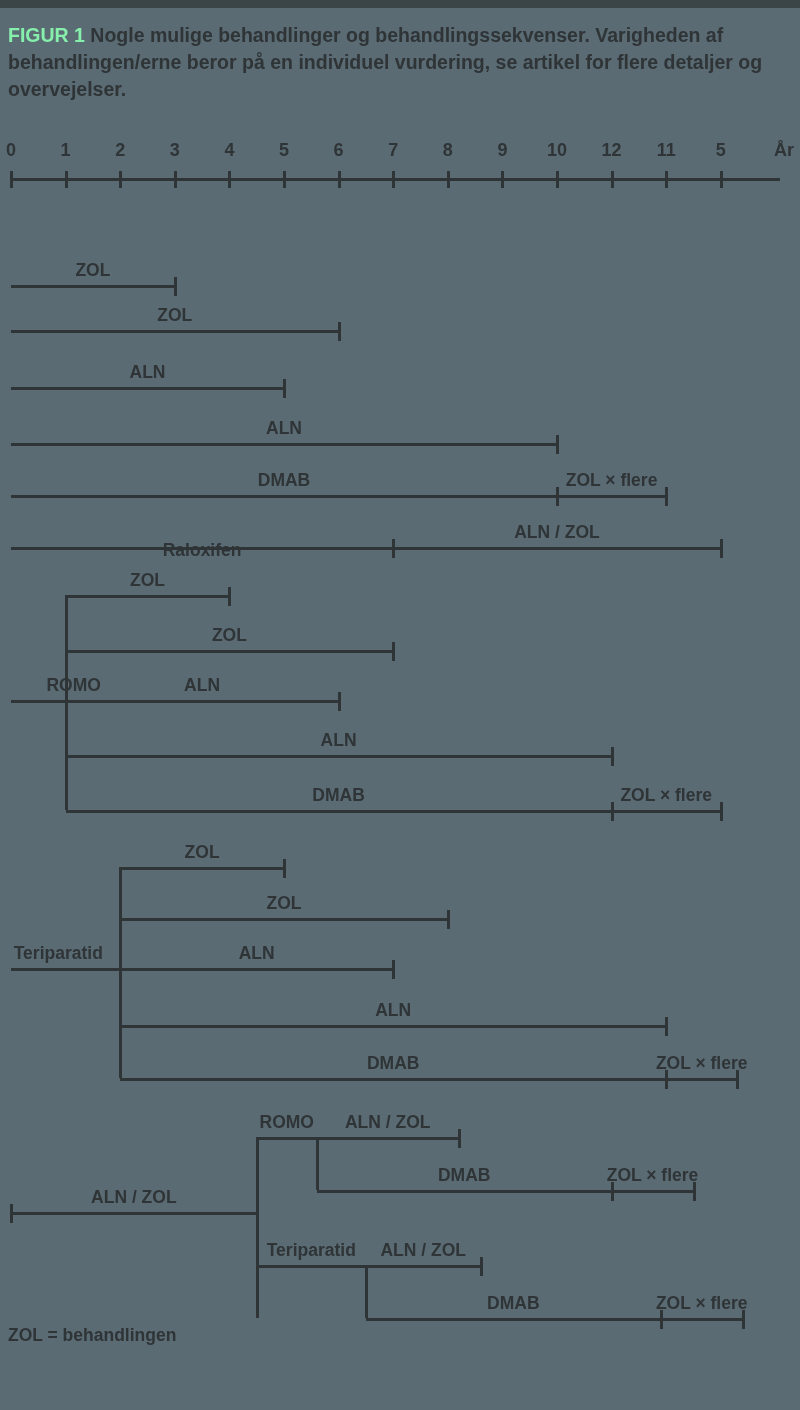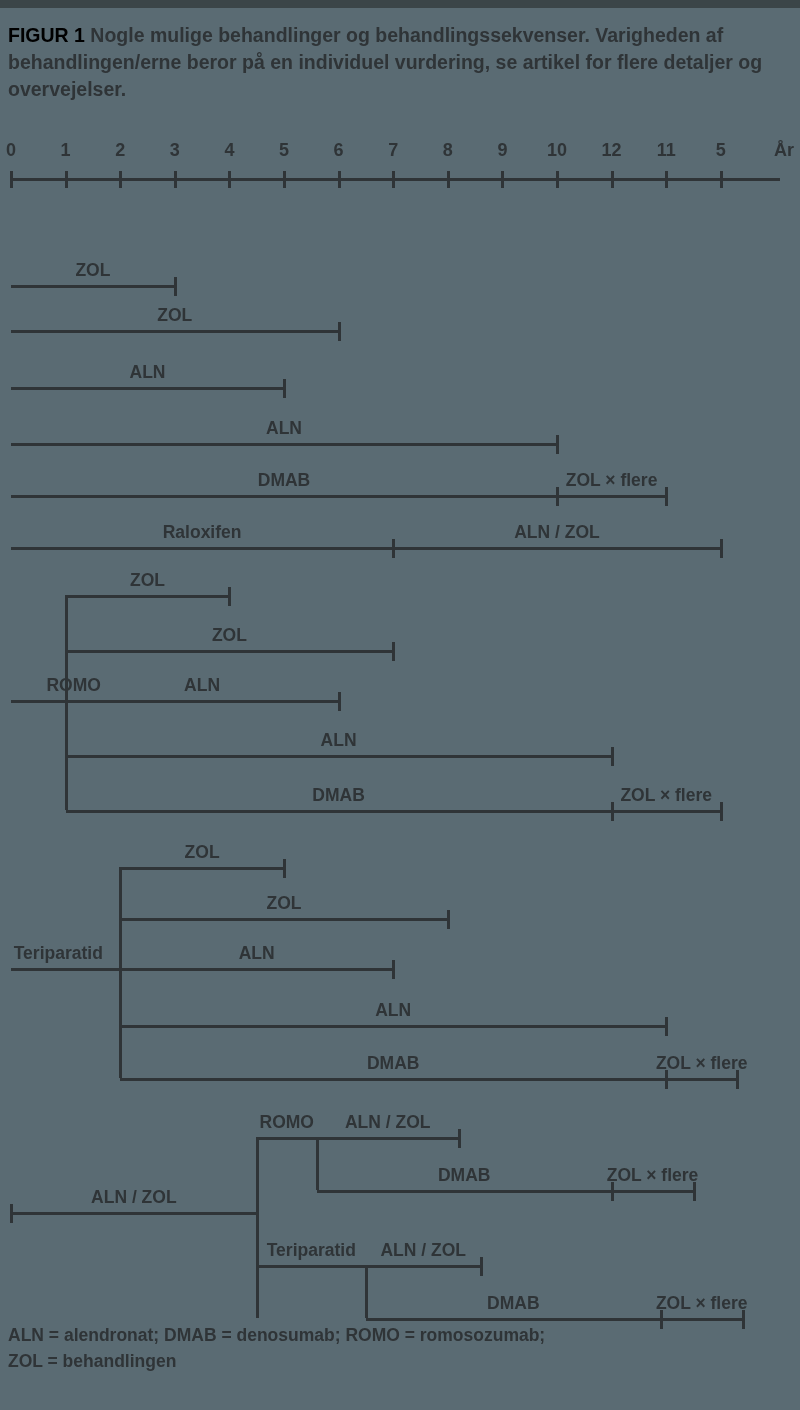--- a/index.html
+++ b/index.html
@@ -11,21 +11,21 @@
     overflow:hidden;
   }
   #page{position:relative;width:800px;height:1410px;}
 
   
   .topbar{position:absolute;left:0;top:0;width:800px;height:8px;background:#3b4548;}
   .caption{
     position:absolute;left:8px;top:22px;width:784px;
     font-size:19.5px;line-height:27px;font-weight:bold;color:#2f3437;
   }
-  .figlabel{color:#000000;}
+  .figlabel{color:#86efac;}
   .caption .txt{font-weight:bold;}
 
   
   .axis{position:absolute;left:0;top:140px;width:800px;height:60px;}
   .axis-line{position:absolute;left:10px;top:38px;width:770px;height:3px;background:#2f3437;}
   .tick{position:absolute;top:31px;width:3px;height:17px;background:#2f3437;}
   .tick-label{position:absolute;top:0px;font-size:18px;font-weight:bold;color:#2f3437;transform:translateX(-50%);}
   .axis-unit{position:absolute;top:0px;right:6px;font-size:18px;font-weight:bold;color:#2f3437;}
 
   
@@ -105,21 +105,21 @@
       <div class="bar" style="left: 11px; width: 546px; top: 243px;"></div>
       <div class="vtick" style="left: 556px; top: 235px;"></div>
       <div class="blabel" style="left: 284px; top: 218px;">ALN</div>
       <div class="bar" style="left: 11px; width: 655.2px; top: 295px;"></div>
       <div class="vtick" style="left: 665.2px; top: 287px;"></div>
       <div class="blabel" style="left: 284px; top: 270px;">DMAB</div>
       <div class="vtick" style="left: 556px; top: 287px;"></div>
       <div class="blabel" style="left: 611.6px; top: 270px;">ZOL × flere</div>
       <div class="bar" style="left: 11px; width: 709.8px; top: 347px;"></div>
       <div class="vtick" style="left: 719.8px; top: 339px;"></div>
-      <div class="blabel" style="left: 202.1px; top: 322px;">Raloxifen</div>
+      <div class="blabel" style="left: 202.1px; top: 340px;">Raloxifen</div>
       <div class="vtick" style="left: 392.2px; top: 339px;"></div>
       <div class="blabel" style="left: 557px; top: 322px;">ALN / ZOL</div>
       <div class="bar" style="left: 11px; width: 54.6px; top: 500px;"></div>
       <div class="blabel left" style="left: 46.49px; top: 475px;">ROMO</div>
       <div class="vconn" style="left: 64.6px; top: 395px; height: 215px;"></div>
       <div class="bar" style="left: 65.6px; width: 163.8px; top: 395px;"></div>
       <div class="vtick" style="left: 228.4px; top: 387px;"></div>
       <div class="blabel" style="left: 147.5px; top: 370px;">ZOL</div>
       <div class="bar" style="left: 65.6px; width: 327.6px; top: 450px;"></div>
       <div class="vtick" style="left: 392.2px; top: 442px;"></div>
@@ -177,17 +177,16 @@
       <div class="vtick" style="left: 479.56px; top: 1057px;"></div>
       <div class="blabel" style="left: 423.23px; top: 1040px;">ALN / ZOL</div>
       <div class="bar" style="left: 365.9px; width: 376.74px; top: 1118px;"></div>
       <div class="vtick" style="left: 741.64px; top: 1110px;"></div>
       <div class="blabel" style="left: 513.32px; top: 1093px;">DMAB</div>
       <div class="vtick" style="left: 659.74px; top: 1110px;"></div>
       <div class="blabel" style="left: 701.69px; top: 1093px;">ZOL × flere</div>
     </div>
 
   <div class="footnote">
-    <div>ALN = alendronat; DMAB = denosumab; ROMO = romosozumab;</div>
     <div>ZOL = behandlingen</div>
   </div>
 
 </div>
 
 </body></html>

